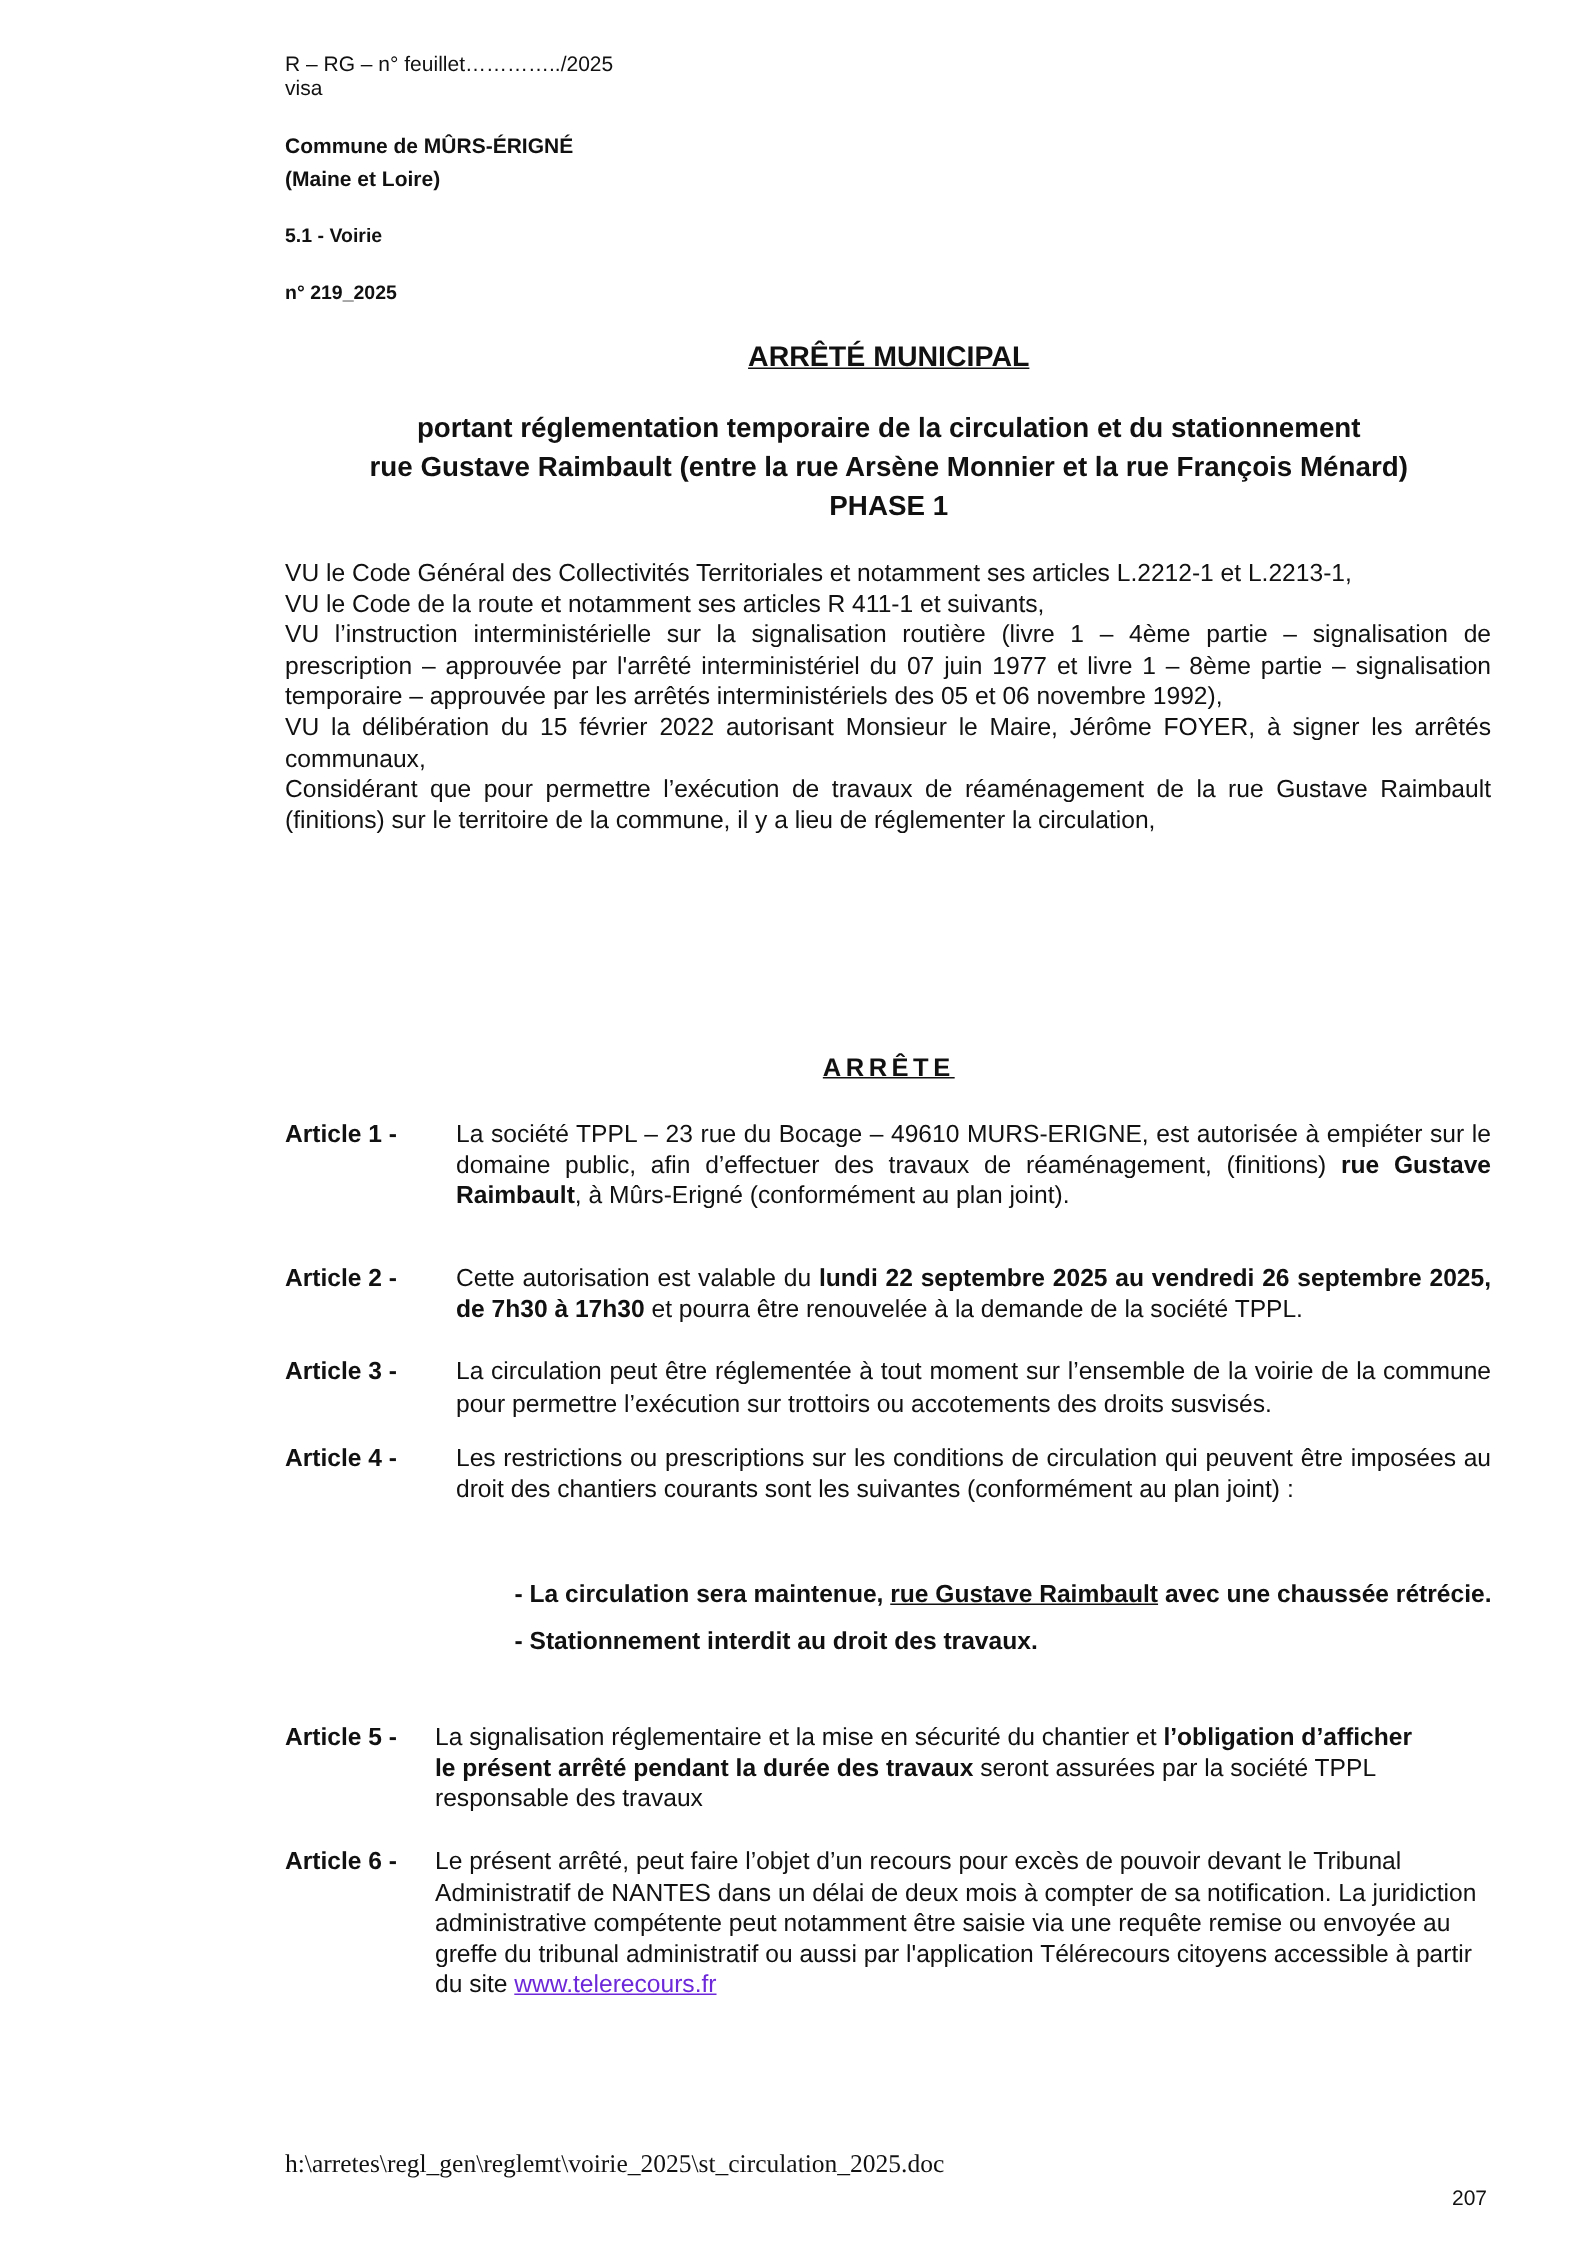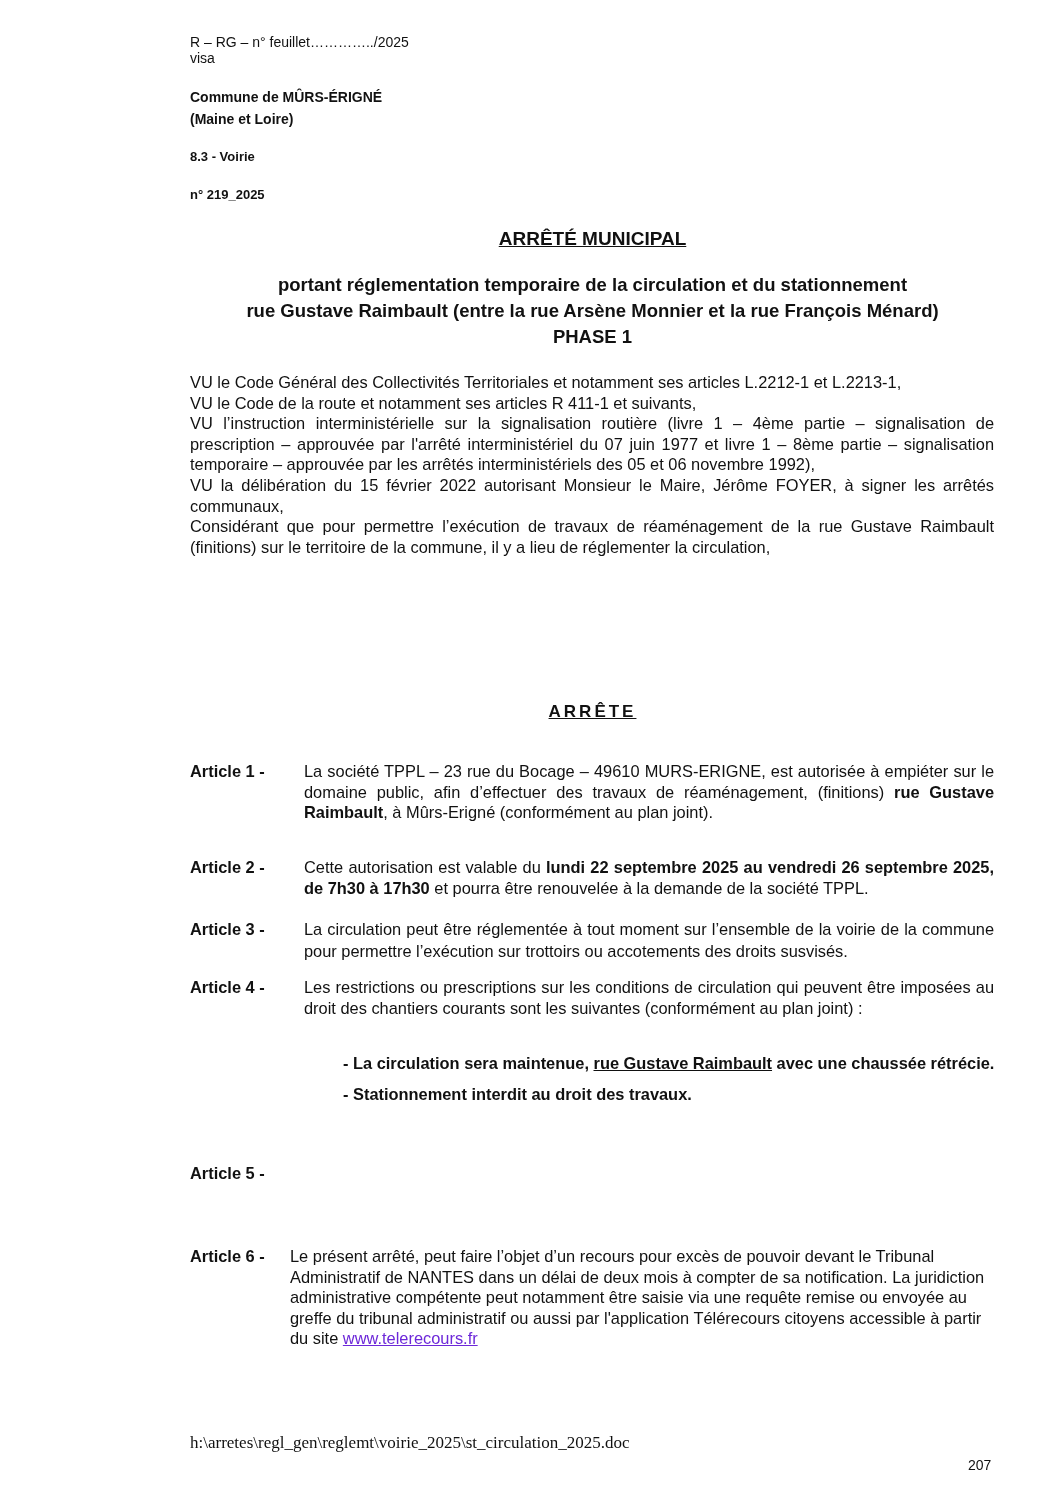--- a/index.html
+++ b/index.html
@@ -20,39 +20,39 @@
   }
   .body-text {
     left: 190px; width: 804px; top: 372px; font-size: 16.4px; line-height: 20.6px;
     text-align: justify;
   }
   .body-text p { margin: 0; }
   .arrete-heading {
     left: 0; width: 1185px; text-align: center; top: 702px;
     font-weight: bold; font-size: 17px; letter-spacing: 3px; text-decoration: underline;
   }
-  .article { left: 190px; width: 804px; font-size: 16.4px; line-height: 20.6px; margin-top: 15px; }
+  .article { left: 190px; width: 804px; font-size: 16.4px; line-height: 20.6px; }
   .article .label { position: absolute; left: 0; top: 0; font-weight: bold; }
   .article .content { margin-left: 114px; text-align: justify; }
   .article.a56 .content { margin-left: 100px; text-align: left; }
   .bullets { left: 315px; width: 679px; font-size: 16.4px; line-height: 20.6px; font-weight: bold; text-align: justify; }
   .bullets p { margin: 0 0 10px 0; }
   .u { text-decoration: underline; }
   a.link { color: #6d28d9; text-decoration: underline; }
   .footer-path { left: 190px; top: 1433px; font-family: "Liberation Serif", serif; font-size: 17px; }
   .page-num { left: 968px; top: 1457px; font-size: 14px; }
 </style>
 </head>
 <body>
 
 <div class="abs hdr-small" style="top:34px;">R – RG – n° feuillet…………../2025</div>
 <div class="abs hdr-small" style="top:50px;">visa</div>
 <div class="abs hdr-bold" style="top:86px;">Commune de MÛRS-ÉRIGNÉ</div>
 <div class="abs hdr-bold" style="top:108px;">(Maine et Loire)</div>
-<div class="abs hdr-bold" style="top:146px; font-size:13px;">8.3 - Voirie</div>
+<div class="abs hdr-bold" style="top:146px; font-size:13px;">5.1 - Voirie</div>
 <div class="abs hdr-bold" style="top:184px; font-size:13px;">n° 219_2025</div>
 
 <div class="abs title-main">ARRÊTÉ MUNICIPAL</div>
 <div class="abs subtitle">
   <div>portant réglementation temporaire de la circulation et du stationnement</div>
   <div>rue Gustave Raimbault (entre la rue Arsène Monnier et la rue François Ménard)</div>
   <div>PHASE 1</div>
 </div>
 
 <div class="abs body-text">
@@ -85,20 +85,21 @@
   <div class="content">Les restrictions ou prescriptions sur les conditions de circulation qui peuvent être imposées au droit des chantiers courants sont les suivantes (conformément au plan joint) :</div>
 </div>
 
 <div class="abs bullets" style="top:1053px;margin-left:28px;">
   <p><span>- La circulation sera maintenue, </span><span class="u">rue Gustave Raimbault</span><span> avec une chaussée rétrécie.</span></p>
   <p>- Stationnement interdit au droit des travaux.</p>
 </div>
 
 <div class="abs article a56" style="top:1148px;">
   <span class="label">Article 5 -</span>
+  <div class="content" style="margin-left:100px; width:660px;"><span>La signalisation réglementaire et la mise en sécurité du chantier et </span><b>l’obligation d’afficher le présent arrêté pendant la durée des travaux</b><span> seront assurées par la société TPPL responsable des travaux</span></div>
 </div>
 
 <div class="abs article a56" style="top:1231px;">
   <span class="label">Article 6 -</span>
   <div class="content" style="margin-left:100px; width:705px;"><span>Le présent arrêté, peut faire l’objet d’un recours pour excès de pouvoir devant le Tribunal Administratif de NANTES dans un délai de deux mois à compter de sa notification. La juridiction administrative compétente peut notamment être saisie via une requête remise ou envoyée au greffe du tribunal administratif ou aussi par l'application Télérecours citoyens accessible à partir du site </span><a class="link">www.telerecours.fr</a></div>
 </div>
 
 <div class="abs footer-path">h:\arretes\regl_gen\reglemt\voirie_2025\st_circulation_2025.doc</div>
 <div class="abs page-num">207</div>
 

